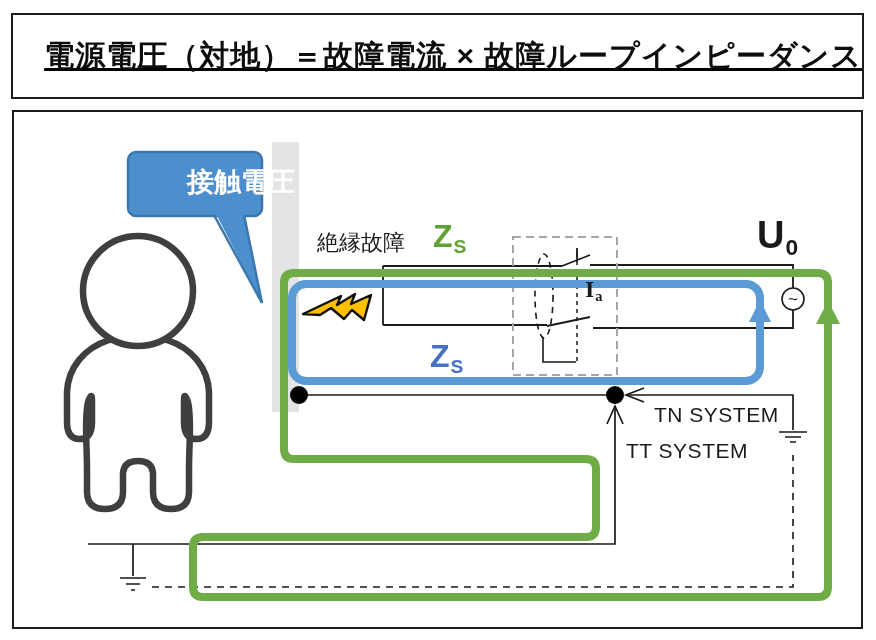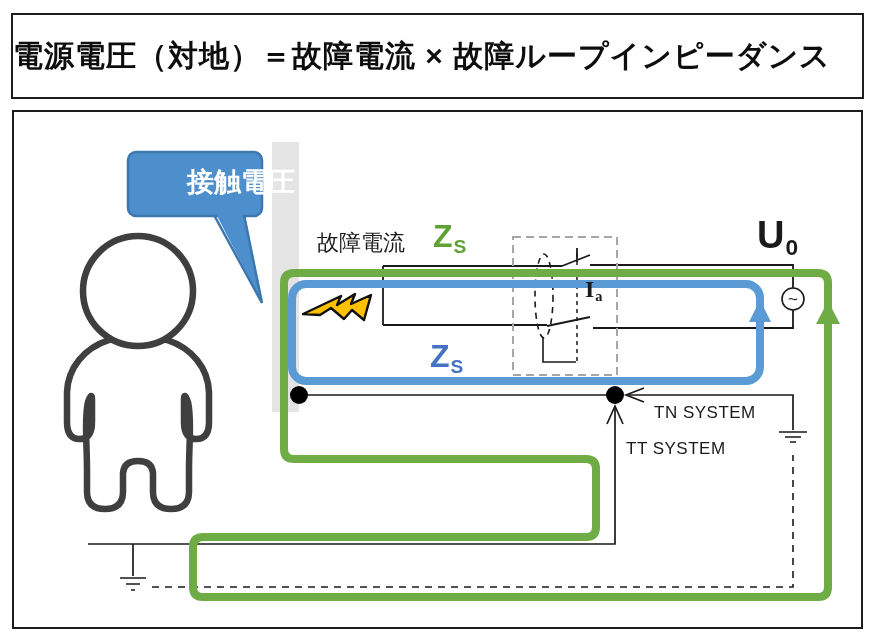--- a/index.html
+++ b/index.html
@@ -3,21 +3,21 @@
 <meta charset="utf-8">
 <style>
   html,body { margin:0; padding:0; background:#ffffff; }
   .page {
     position:relative; width:876px; height:640px; background:#ffffff;
     font-family:"Liberation Sans", sans-serif; overflow:hidden;
   }
   .title-box {
     position:absolute; left:11px; top:13px; width:853px; height:86px;
     border:2px solid #1d1d1d; box-sizing:border-box;
-    display:flex; align-items:center; justify-content:flex-start;
+    display:flex; align-items:center; justify-content:flex-end;text-decoration:underline;
   }
   .title-box span {
     font-size:30px; font-weight:bold; color:#0d0d0d; letter-spacing:1px; white-space:nowrap;
   }
   .diagram-box {
     position:absolute; left:12px; top:110px; width:851px; height:519px;
     border:2px solid #1d1d1d; box-sizing:border-box;
   }
   .canvas { position:absolute; left:0; top:0; }
   .lbl { position:absolute; color:#1a1a1a; white-space:nowrap; line-height:1.15; }
@@ -25,21 +25,21 @@
   .bubble-label {
     left:114px; top:40px; width:134px; height:62px;
     display:flex; align-items:center; justify-content:center;
     color:#ffffff; font-weight:bold; font-size:27px;margin-left:46px;
   }
   .sym { font-weight:bold; font-size:32px;text-align:center; }
   .sym sub { font-size:0.60em; vertical-align:-0.30em; margin-left:1px; }
   .green-txt { color:#5ea236; }
   .blue-txt  { color:#4472c4; }
   .serif-sym { font-family:Liberation Serif, serif; font-size:24px; }
-  .sys-lbl { font-size:17px; letter-spacing:0.5px; }
+  .sys-lbl { font-size:21px; letter-spacing:0.5px; }
 </style>
 </head>
 <body>
 
 <div class="page">
 
   <div class="title-box">
     <span>電源電圧（対地）＝故障電流 × 故障ループインピーダンス</span>
   </div>
 
@@ -116,21 +116,21 @@
       <g>
         <rect x="114" y="40" width="134" height="64" rx="8" fill="#4d8ecd" stroke="#3c77ae" stroke-width="2.5"></rect>
         <polygon points="200,98 230,98 248,191" fill="#4d8ecd"></polygon>
         <path d="M 200,103 L 248,191 L 230,103" fill="none" stroke="#3c77ae" stroke-width="2.5"></path>
       </g>
     </svg>
 
     <div class="lbl bubble-label">接触電圧</div>
 
 
-    <div class="lbl jp18" style="left:303px; top:118px;">故障電流</div>
+    <div class="lbl jp18" style="left:303px; top:118px;">絶縁故障</div>
 
     <div class="lbl sym green-txt" style="left:419px; top:106px;">
       <span>Z</span><sub>S</sub>
     </div>
 
     <div class="lbl sym blue-txt" style="left:416px; top:226px;">
       <span>Z</span><sub>S</sub>
     </div>
 
     <div class="lbl sym" style="left:743px; top:102px; font-size:38px;">

